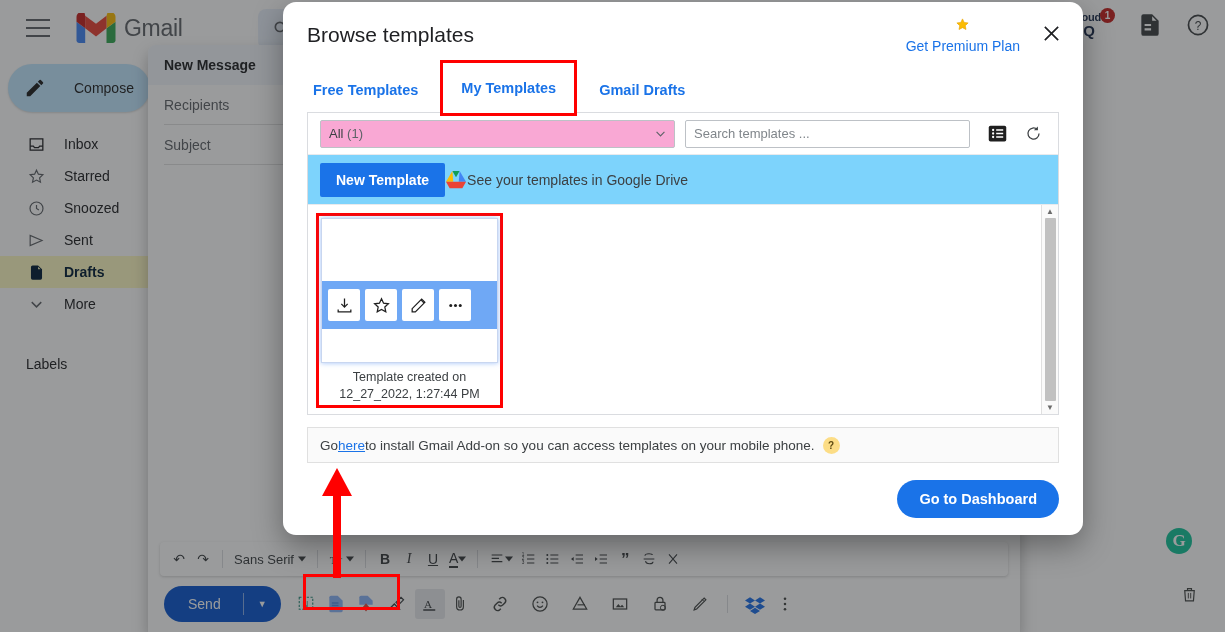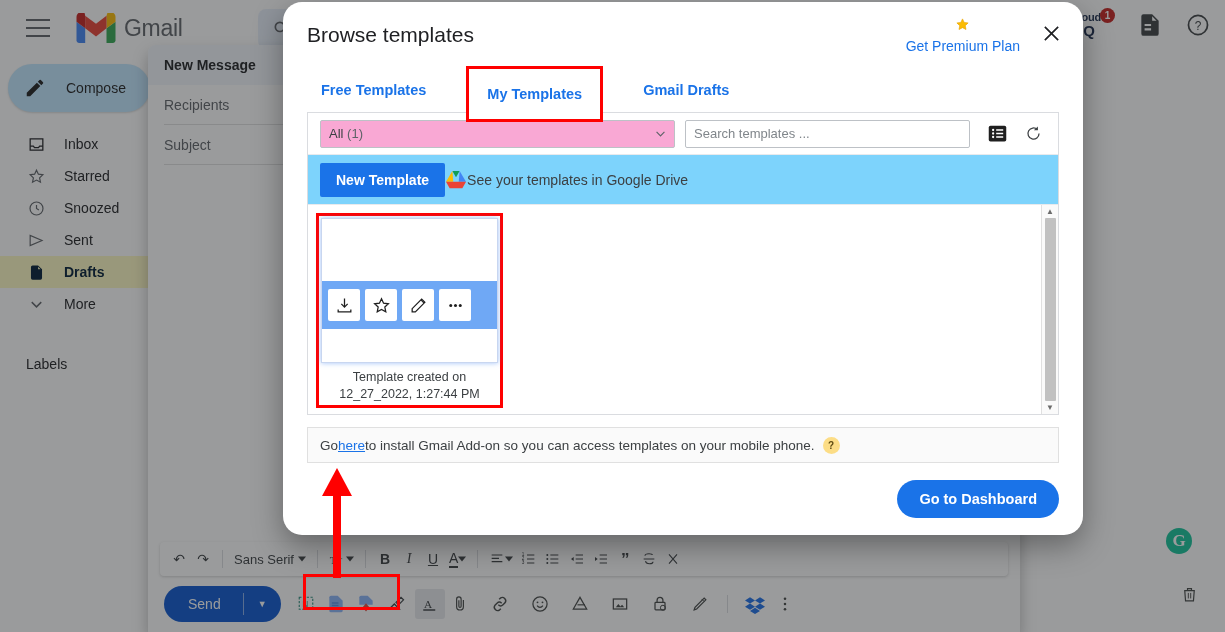--- a/index.html
+++ b/index.html
@@ -37,21 +37,21 @@
   .chq-badge {
     position: absolute; left: 27px; top: -4px; width: 15px; height: 15px;
     background: #c5221f; color: #fff; border-radius: 50%;
     font-size: 10px; font-weight: bold; display:flex; align-items:center; justify-content:center;
   }
 
   
   .sidebar { position: absolute; left: 0; top: 56px; width: 256px; bottom: 0; background: #fff; }
   .compose-btn {
     margin: 8px 0 0 8px; width: 142px; height: 48px; border-radius: 24px;
-    background: #c2e7ff; display: flex; align-items: center; gap: 20px; padding-left: 16px;
+    background: #c2e7ff; display: flex; align-items: center; gap: 28px; padding-left: 16px;
     box-shadow: 0 1px 2px rgba(60,64,67,.2);
   }
   .compose-btn span.lbl { font-size: 14px; color: #1f1f1f; font-weight: 500; }
   .nav-list { margin-top: 16px; }
   .nav-item {
     height: 32px; display: flex; align-items: center; gap: 18px;
     padding-left: 26px; margin-right: 16px; border-radius: 0 16px 16px 0;
     font-size: 14px; color: #202124;
   }
   .nav-item.active { background: #fef9c3; font-weight: bold; color: #001d35; }
@@ -96,29 +96,29 @@
   .send-arrow { padding: 0 14px; font-size: 9px; }
   .tool-ic { width: 30px; height: 30px; display:flex; align-items:center; justify-content:center; color:#444746; }
   .hl-box { background: #e8eaed; border-radius: 3px; }
 
   
   .dim { position: absolute; inset: 0; background: rgba(32,33,36,.45); }
 
   
   .dlg {
     position: absolute; left: 283px; top: 2px; width: 800px; height: 533px;
-    background: #fff; border-radius: 19px; box-shadow: 0 11px 30px rgba(0,0,0,.35);
+    background: #fff; border-radius: 13px; box-shadow: 0 11px 30px rgba(0,0,0,.35);
     display: flex; flex-direction: column; overflow: hidden;
   }
   .dlg-hdr { height: 66px; display: flex; align-items: center; padding: 0 22px 0 24px; }
   .dlg-title { font-size: 21px; color: #202124; flex: 1; font-weight: 400; }
   .premium { display:flex; align-items:center; gap:6px; font-size:14px; color:#1a73e8;flex-direction:column; }
   .dlg-close { margin-left: 22px; font-size: 22px; color: #202124; line-height: 1; cursor:pointer; }
 
-  .tabs { display:flex; align-items:center; padding: 0 16px; height: 44px; gap: 18px; position: relative;}
+  .tabs { display:flex; align-items:flex-end; padding: 0 8px; height: 44px; gap: 0; position: relative;}
   .tab { font-size: 14.5px; font-weight: bold; color: #1a73e8; padding: 0 22px; line-height: 44px; cursor:pointer; }
   .tab.sel-hl { border: 3px solid #ff0000; padding: 0 18px; line-height: 50px; height: 56px;
                 position: relative; top: 4px; background: #fff; }
 
   .panel { margin: 0 24px; border: 1px solid #dadce0; flex: 1; display:flex; flex-direction:column; overflow:hidden;}
   .filter-row { height: 42px; display:flex; align-items:center; padding: 0 12px; gap: 10px;
                 border-bottom: 1px solid #e8eaed; background:#fff;}
   .sel-box {
     flex: 0 0 355px; height: 28px; border: 1px solid #bdc1c6; border-radius: 2px;
     display:flex; align-items:center; padding: 0 8px; font-size: 13px; color: #3c4043;

